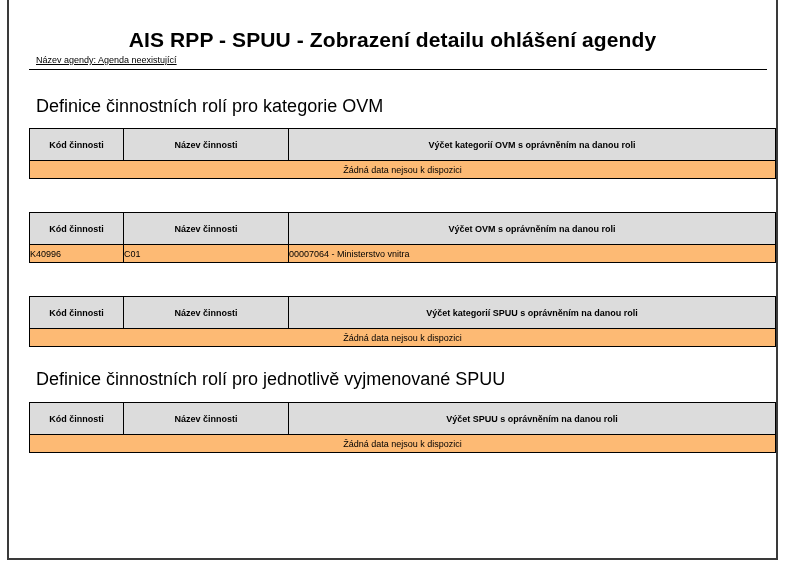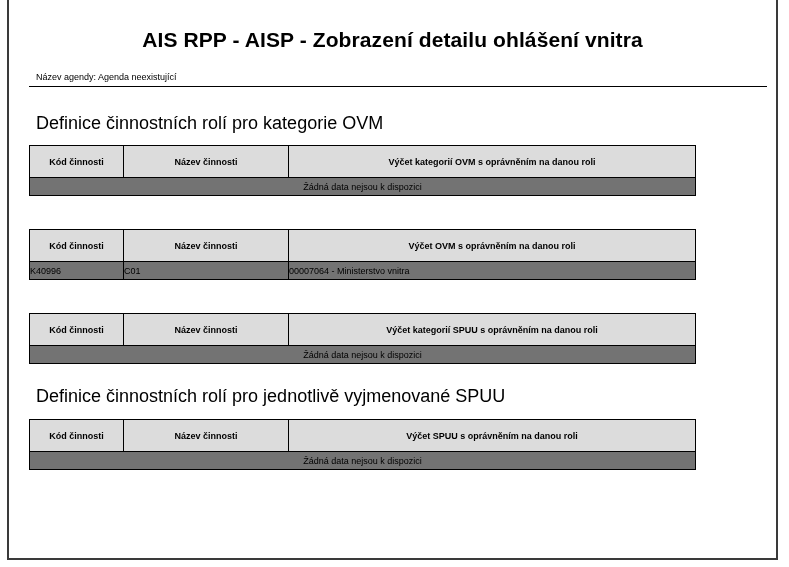--- a/index.html
+++ b/index.html
@@ -43,26 +43,27 @@
     text-align: center;
     font-size: 21px;
     font-weight: bold;
     letter-spacing: 0.1px;
     margin: 0;
     padding-top: 28px;
     line-height: 1.1;
   }
 
   .agenda-line {
-    margin-top: 21px;
+    margin-top: 4px;
     padding-left: 18px;
     font-size: 9px;
     font-weight: normal;
     line-height: 1.2;
     color: #000;
+    text-decoration: underline;
   }
 
   .agenda-rule {
     margin-top: 3px;
     margin-left: 11px;
     margin-right: 0px;
     border-top: 1.6px solid #000;
     height: 0;
   }
 
@@ -87,21 +88,21 @@
     padding-left: 7px;
   }
 
   .block-1 { padding-top: 26px; }
   .block-2 { padding-top: 22px; }
   .block-3 { padding-top: 22px; }
   .block-4 { padding-top: 22px; }
 
   table.roles {
     border-collapse: collapse;
-    width: 667px;
+    width: 747px;
     margin-top: 11px;
     table-layout: fixed;
     border: 1px solid #000;
   }
   table.roles th,
   table.roles td {
     border: 1px solid #000;
     padding: 0;
     vertical-align: middle;
   }
@@ -110,42 +111,42 @@
     font-size: 9px;
     font-weight: bold;
     height: 27px;
     text-align: center;
     padding: 2px 3px;
   }
   table.roles tbody td {
     font-size: 9px;
     font-weight: normal;
     height: 17px;
-    background: #737373;
+    background: #fdba74;
   }
   td.empty-cell {
     text-align: center;
     padding: 2px 3px;
   }
   td.data-cell {
     text-align: left;
     padding: 2px 0 2px 3px;
   }
 
   .col-code { width: 87px; }
   .col-name { width: 158px; }
   .col-list { width: auto; }
 </style>
 </head>
 <body>
 
 <div class="page">
   <div class="page-inner">
 
-    <h1 class="doc-title">AIS RPP - AISP - Zobrazení detailu ohlášení vnitra</h1>
+    <h1 class="doc-title">AIS RPP - SPUU - Zobrazení detailu ohlášení agendy</h1>
 
     <div class="agenda-line">Název agendy: Agenda neexistující</div>
     <div class="agenda-rule"></div>
 
 
     <div class="block block-1">
       <div class="block-heading">Definice činnostních rolí pro kategorie OVM</div>
       <table class="roles">
         <thead>
           <tr>

